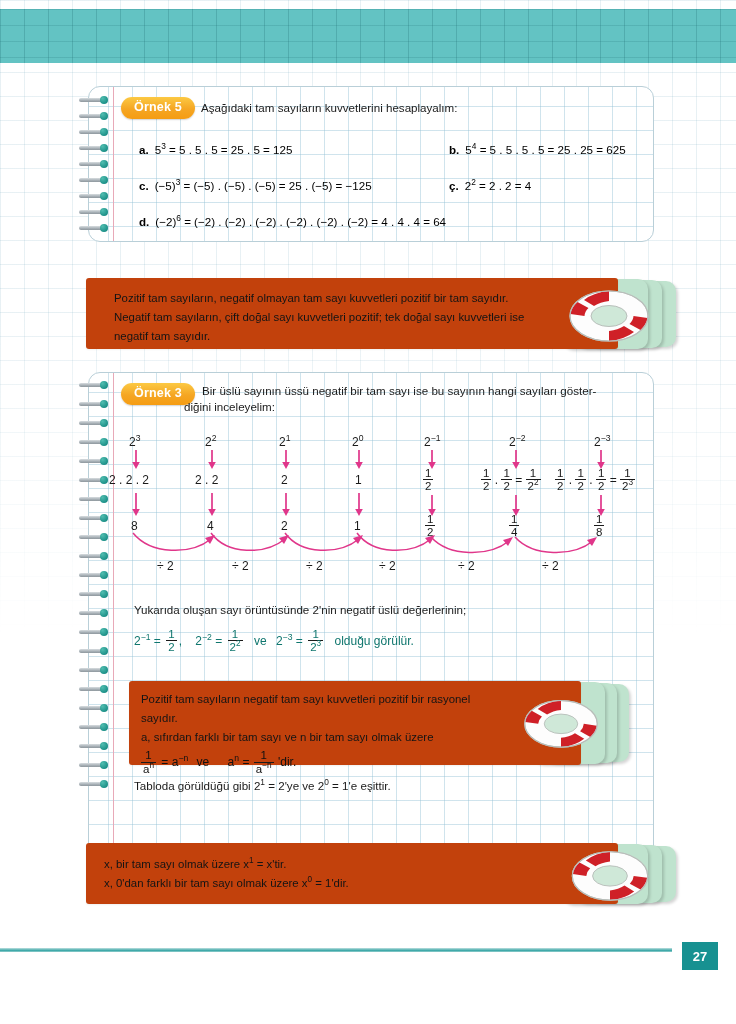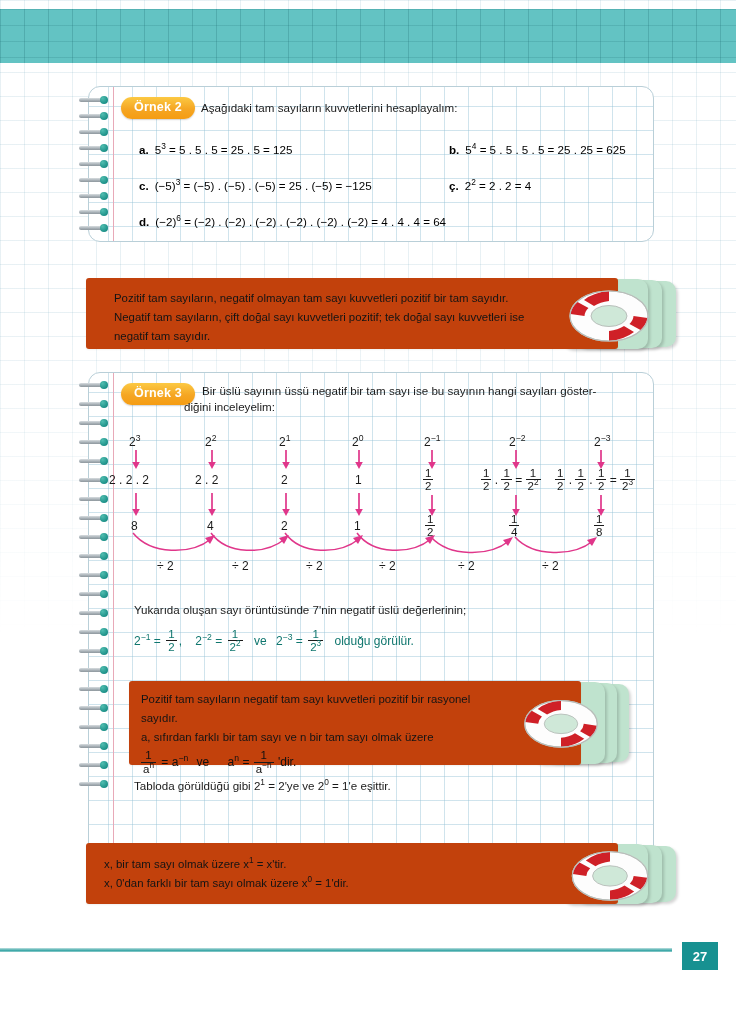--- a/index.html
+++ b/index.html
@@ -153,21 +153,21 @@
 
 <div class="header-band">
   <div class="band-grid"></div>
 </div>
 
 <div class="note-card" style="left:88px;top:86px;width:566px;height:156px;">
   <div class="card-grid"></div>
   <div class="margin-line"></div>
   <div class="card-body">
     <div style="position:absolute;left:32px;top:10px;">
-      <span class="ornek-badge">Örnek 2</span>
+      <span class="ornek-badge">Örnek 5</span>
     </div>
     <div class="txt" style="position:absolute;left:112px;top:12px;width:430px;">Aşağıdaki tam sayıların kuvvetlerini hesaplayalım:</div>
 
     <div class="ex2-row" style="position:absolute;left:50px;top:56px;width:500px;">
       <div class="ex2-cell" style="width:310px;">
         <span class="lbl">a.</span>
         <span class="eq"><span>5</span><sup>3</sup><span> = 5 . 5 . 5 = 25 . 5 = 125</span></span>
       </div>
       <div class="ex2-cell">
         <span class="lbl">b.</span>
@@ -398,21 +398,21 @@
       </svg>
 
       <div class="dg-item" style="left:68px;top:186px;">÷ 2</div>
       <div class="dg-item" style="left:143px;top:186px;">÷ 2</div>
       <div class="dg-item" style="left:217px;top:186px;">÷ 2</div>
       <div class="dg-item" style="left:290px;top:186px;">÷ 2</div>
       <div class="dg-item" style="left:369px;top:186px;">÷ 2</div>
       <div class="dg-item" style="left:453px;top:186px;">÷ 2</div>
     </div>
 
-    <div class="txt" style="position:absolute;left:45px;top:228px;width:480px;">Yukarıda oluşan sayı örüntüsünde 7'nin negatif üslü değerlerinin;</div>
+    <div class="txt" style="position:absolute;left:45px;top:228px;width:480px;">Yukarıda oluşan sayı örüntüsünde 2'nin negatif üslü değerlerinin;</div>
 
     <div style="position:absolute;left:45px;top:255px;font-size:12px;color:#0f766e;white-space:nowrap;">
       <span style="vertical-align:middle;">2<sup>−1</sup> =</span>
       <span class="frac" style="margin:0 2px;"><span class="num">1</span><span class="den">2</span></span><span style="vertical-align:middle;">,</span>
       <span style="vertical-align:middle;margin-left:10px;">2<sup>−2</sup> =</span>
       <span class="frac" style="margin:0 2px;"><span class="num">1</span><span class="den">2<sup>2</sup></span></span>
       <span style="vertical-align:middle;margin-left:6px;">ve</span>
       <span style="vertical-align:middle;margin-left:6px;">2<sup>−3</sup> =</span>
       <span class="frac" style="margin:0 2px;"><span class="num">1</span><span class="den">2<sup>3</sup></span></span>
       <span style="vertical-align:middle;margin-left:6px;">olduğu görülür.</span>

